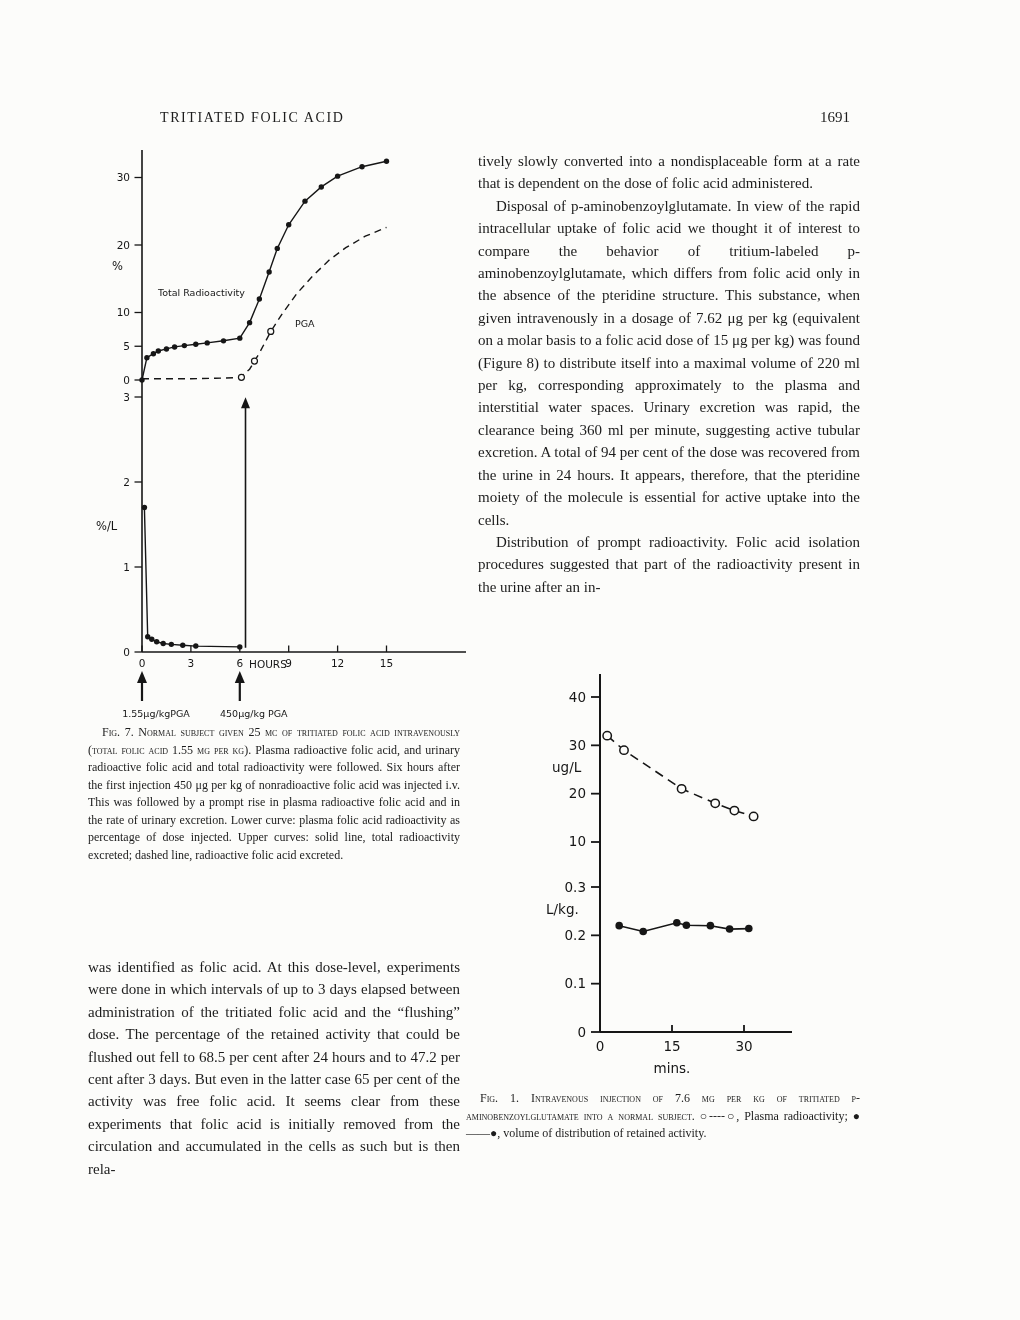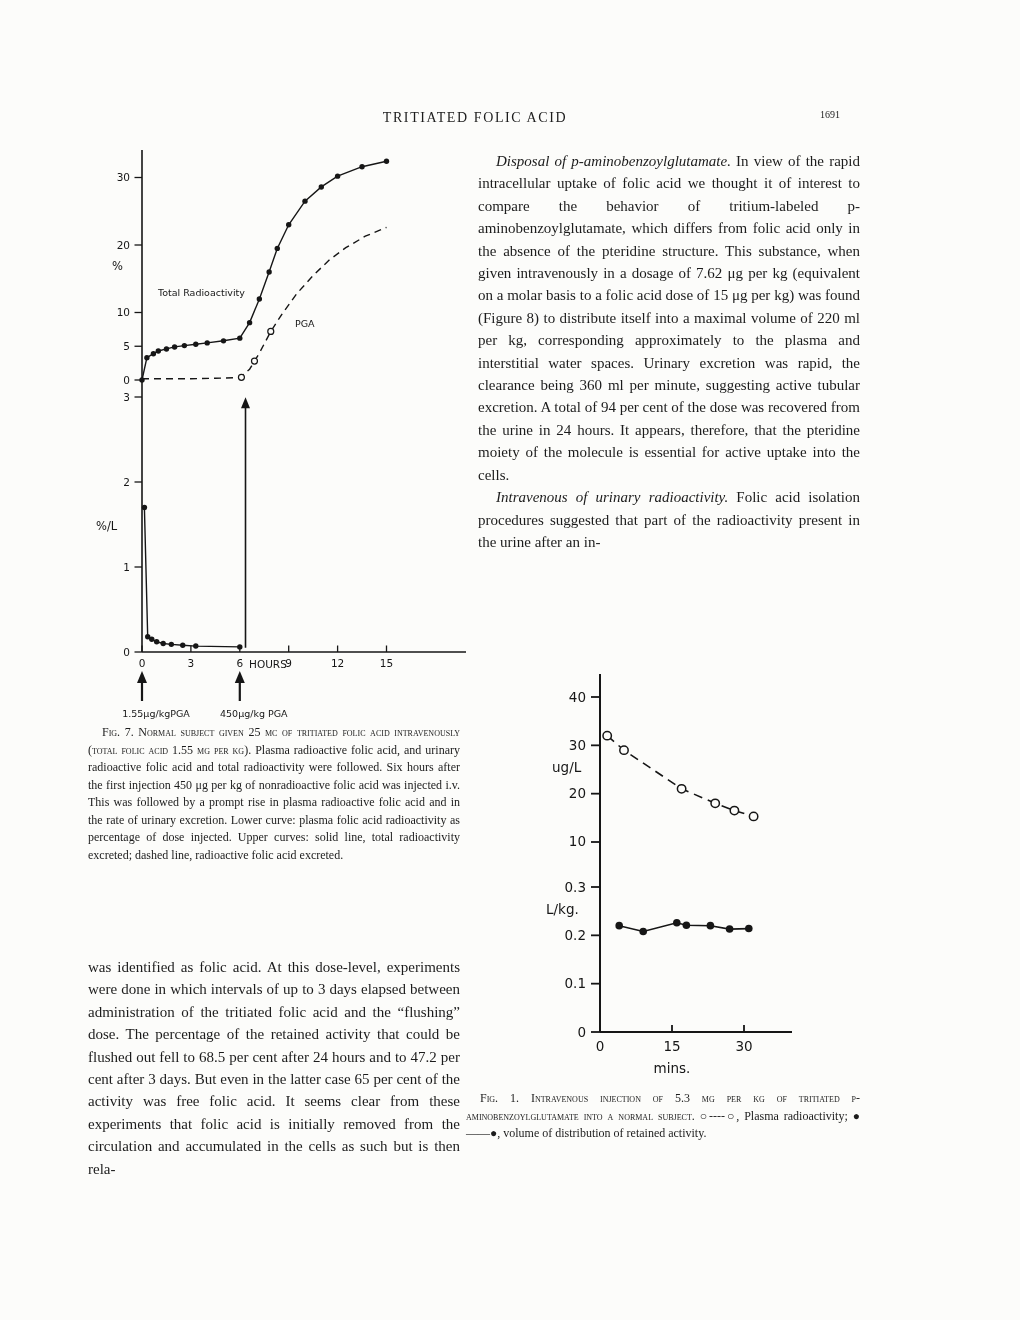--- a/index.html
+++ b/index.html
@@ -1,25 +1,25 @@
 <!DOCTYPE html>
 <html><head>
 <meta charset="utf-8">
 <style>
   *{margin:0;padding:0;box-sizing:border-box}
   html,body{width:1020px;height:1320px}
   body{background:#e9e9e7;font-family:"Liberation Serif",serif;color:#1c1c1c}
   .page{position:relative;width:1020px;height:1320px;background:#fcfcfa;overflow:hidden}
-  .header-title{position:absolute;top:110px;left:160px;width:630px;text-align:center;
+  .header-title{position:absolute;top:110px;left:160px;width:630px;text-align:left;
     font-size:14px;letter-spacing:1.6px}
-  .page-num{position:absolute;top:109px;left:820px;font-size:10px}
+  .page-num{position:absolute;top:109px;left:820px;font-size:15px}
   .col{position:absolute;text-align:justify;font-size:15px;line-height:22.4px}
   .col p{margin:0}
   .col p.ind{text-indent:18px}
-  .it{font-style:italic}
+  .it{}
   .caption{position:absolute;text-align:justify;font-size:12px;line-height:17.5px}
   .caption p{text-indent:14px}
   .sc{font-variant:small-caps}
   svg{position:absolute}
   #fig7-svg text,#fig8-svg text{font-family:"DejaVu Sans",sans-serif;fill:#161616}
   text.ct{font-size:10.5px}
   text.ctL{font-size:11.5px}
   text.ctS{font-size:9.5px}
   text.ct8{font-size:13.5px}
 </style>
@@ -121,23 +121,24 @@
       <span class="sc">Normal subject given 25 μc of tritiated folic acid intravenously (total folic acid 1.55 μg per kg).</span>
       <span>Plasma radioactive folic acid, and urinary radioactive folic acid and total radioactivity were followed. Six hours after the first injection 450 μg per kg of nonradioactive folic acid was injected i.v. This was followed by a prompt rise in plasma radioactive folic acid and in the rate of urinary excretion. Lower curve: plasma folic acid radioactivity as percentage of dose injected. Upper curves: solid line, total radioactivity excreted; dashed line, radioactive folic acid excreted.</span>
     </p>
   </div>
 
   <div class="col" style="left:88px;top:956px;width:372px">
     <p>was identified as folic acid. At this dose-level, experiments were done in which intervals of up to 3 days elapsed between administration of the tritiated folic acid and the “flushing” dose. The percentage of the retained activity that could be flushed out fell to 68.5 per cent after 24 hours and to 47.2 per cent after 3 days. But even in the latter case 65 per cent of the activity was free folic acid. It seems clear from these experiments that folic acid is initially removed from the circulation and accumulated in the cells as such but is then rela-</p>
   </div>
 
   <div class="col" style="left:478px;top:150px;width:382px">
+    <p>tively slowly converted into a nondisplaceable form at a rate that is dependent on the dose of folic acid administered.</p>
     <p class="ind"><span class="it">Disposal of p-aminobenzoylglutamate.</span>
       <span>In view of the rapid intracellular uptake of folic acid we thought it of interest to compare the behavior of tritium-labeled p-aminobenzoylglutamate, which differs from folic acid only in the absence of the pteridine structure. This substance, when given intravenously in a dosage of 7.62 μg per kg (equivalent on a molar basis to a folic acid dose of 15 μg per kg) was found (Figure 8) to distribute itself into a maximal volume of 220 ml per kg, corresponding approximately to the plasma and interstitial water spaces. Urinary excretion was rapid, the clearance being 360 ml per minute, suggesting active tubular excretion. A total of 94 per cent of the dose was recovered from the urine in 24 hours. It appears, therefore, that the pteridine moiety of the molecule is essential for active uptake into the cells.</span></p>
-    <p class="ind"><span class="it">Intravenous of urinary radioactivity.</span>
+    <p class="ind"><span class="it">Distribution of prompt radioactivity.</span>
       <span>Folic acid isolation procedures suggested that part of the radioactivity present in the urine after an in-</span></p>
   </div>
 
   <svg id="fig8-svg" width="330" height="430" style="left:536px;top:652px">
       <line x1="64" y1="22" x2="64" y2="380" stroke="#161616" stroke-width="2"></line>
       <line x1="64" y1="380" x2="256" y2="380" stroke="#161616" stroke-width="2"></line>
       <line x1="55" y1="45" x2="64" y2="45" stroke="#161616" stroke-width="1.8"></line>
       <text x="50" y="49.5" text-anchor="end" class="ct8">40</text>
       <line x1="55" y1="93.333" x2="64" y2="93.333" stroke="#161616" stroke-width="1.8"></line>
       <text x="50" y="97.833" text-anchor="end" class="ct8">30</text>
@@ -175,18 +176,18 @@
       <circle cx="140.8" cy="270.76742" r="3.8" fill="#161616"></circle>
       <circle cx="150.39999999999998" cy="273.18407" r="3.8" fill="#161616"></circle>
       <circle cx="174.39999999999998" cy="273.6674" r="3.8" fill="#161616"></circle>
       <circle cx="193.6" cy="277.05071" r="3.8" fill="#161616"></circle>
       <circle cx="212.79999999999998" cy="276.56738" r="3.8" fill="#161616"></circle>
     </svg>
 
   <div class="caption" style="left:466px;top:1090px;width:394px">
     <p>
       <span class="sc">Fig. 1.</span>
-      <span class="sc">Intravenous injection of 5.3 μg per kg of tritiated p-aminobenzoylglutamate into a normal subject.</span>
+      <span class="sc">Intravenous injection of 7.6 μg per kg of tritiated p-aminobenzoylglutamate into a normal subject.</span>
       <span>○----○, Plasma radioactivity; ●——●, volume of distribution of retained activity.</span>
     </p>
   </div>
 
 </div>
 
 </body></html>

